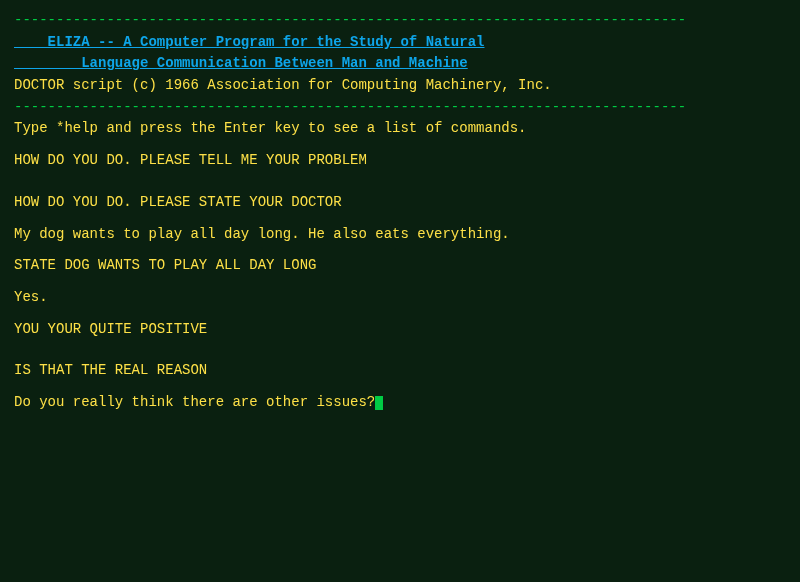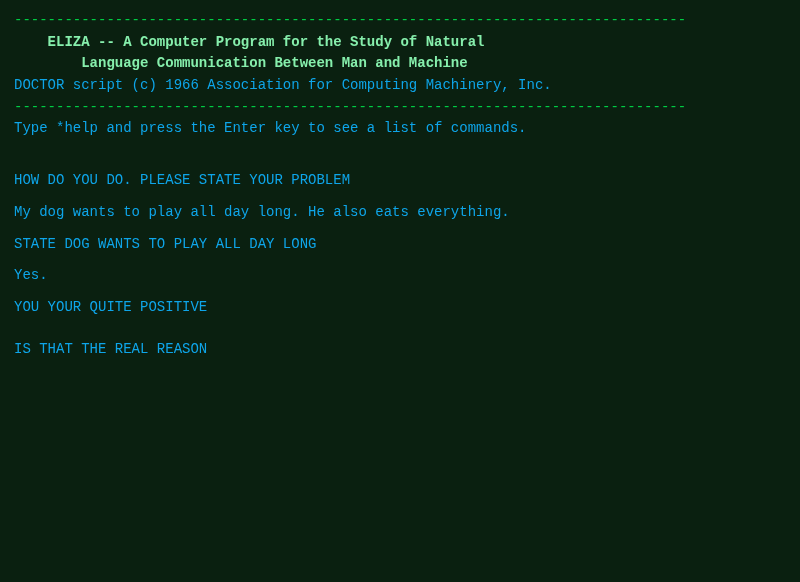--- a/index.html
+++ b/index.html
@@ -22,26 +22,27 @@
       width: 800px;
       height: 582px;
       background-color: #0a2010;
       padding: 10px 14px;
       overflow: hidden;
     }
 
     .line {
       line-height: 1.55;
       white-space: pre;
-      color: #0ea5e9;
+      color: #fde047;
     }
 
     .line.bright {
-      color: #86efac;
+      color: #0ea5e9;
       font-weight: bold;
+      text-decoration: underline;
     }
 
     .separator {
       color: #00cc44;
     }
 
     .spacer {
       height: 10px;
     }
 
@@ -65,30 +66,32 @@
 <div class="terminal">
   <div class="line separator">--------------------------------------------------------------------------------</div>
   <div class="line bright">    ELIZA -- A Computer Program for the Study of Natural</div>
   <div class="line bright">        Language Communication Between Man and Machine</div>
   <div class="line">DOCTOR script (c) 1966 Association for Computing Machinery, Inc.</div>
   <div class="line separator">--------------------------------------------------------------------------------</div>
   <div class="line">Type *help and press the Enter key to see a list of commands.</div>
   <div class="spacer"></div>
 
   <div id="conversation">
+      <div class="line">HOW DO YOU DO. PLEASE TELL ME YOUR PROBLEM</div>
       <div class="spacer"></div>
       <div class="spacer"></div>
-      <div class="line">HOW DO YOU DO. PLEASE STATE YOUR PROBLEM</div>
+      <div class="line">HOW DO YOU DO. PLEASE STATE YOUR DOCTOR</div>
       <div class="spacer"></div>
       <div class="line">My dog wants to play all day long. He also eats everything.</div>
       <div class="spacer"></div>
       <div class="line">STATE DOG WANTS TO PLAY ALL DAY LONG</div>
       <div class="spacer"></div>
       <div class="line">Yes.</div>
       <div class="spacer"></div>
       <div class="line">YOU YOUR QUITE POSITIVE</div>
       <div class="spacer"></div>
       <div class="spacer"></div>
       <div class="line">IS THAT THE REAL REASON</div>
       <div class="spacer"></div>
+      <div class="line">Do you really think there are other issues?<span class="cursor"></span></div>
       <div class="spacer"></div>
     </div>
 </div>
 
 </body></html>

